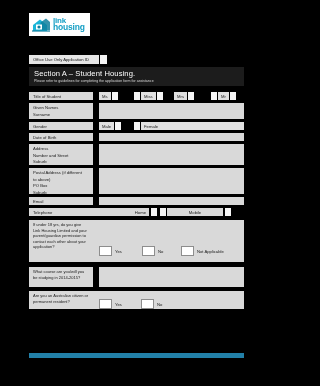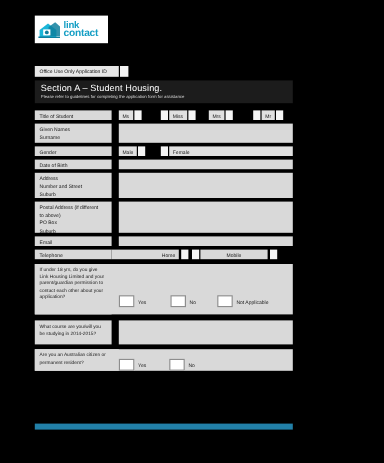--- a/index.html
+++ b/index.html
@@ -254,21 +254,21 @@
       <svg width="20" height="17" viewBox="0 0 20 17">
         <path d="M2 9 L9 3.5 L16 9 L16 15 L2 15 Z" fill="#1ab5d8"></path>
         <path d="M9.5 6.5 L15 2.5 L19 6 L19 14 L9.5 14 Z" fill="#0f7f9e" opacity="0.85"></path>
         <rect x="5" y="8.5" width="6" height="5" fill="#ffffff"></rect>
         <circle cx="8" cy="11" r="1.6" fill="#0f7f9e"></circle>
         <path d="M1 15 L19 15" stroke="#0f7f9e" stroke-width="1.2"></path>
       </svg>
     </span>
     <span class="logo-text">
       <span class="l1">link</span>
-      <span class="l2">contact</span>
+      <span class="l2">housing</span>
     </span>
   </div>
 
   <div class="office-row">
     <div class="office-label">Office Use Only Application ID</div>
     <div class="office-input"></div>
   </div>
 
   <div class="section-head">
     <div class="section-title">Section A – Student Housing.</div>

